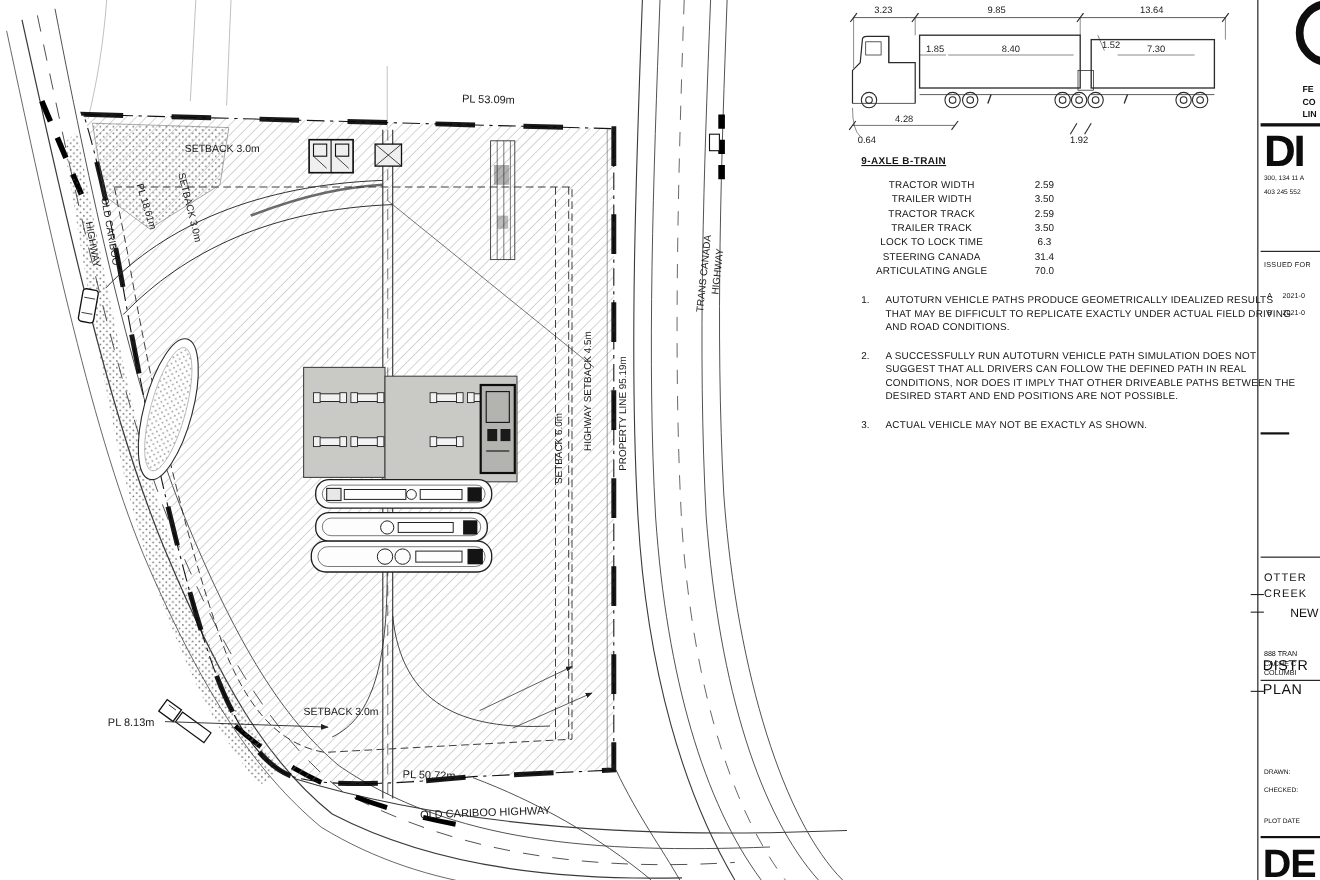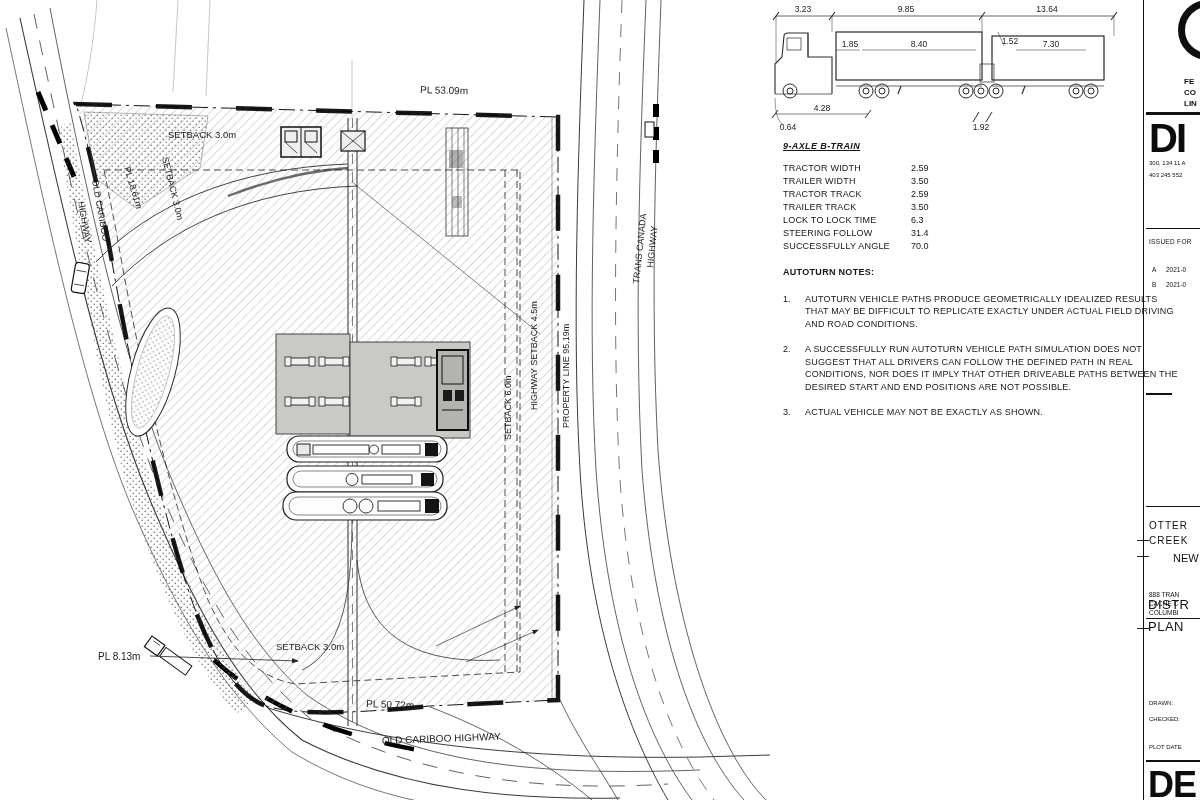--- a/index.html
+++ b/index.html
@@ -2,22 +2,22 @@
 <html><head>
 <meta charset="utf-8">
 <style>
   html,body{margin:0;padding:0;background:#e8e8e8;}
   .page{position:relative;width:1200px;height:800px;background:#ffffff;overflow:hidden;
         font-family:"Liberation Sans",sans-serif;color:#1c1c1c;}
   .abs{position:absolute;}
   svg text{font-family:"Liberation Sans",sans-serif;fill:#1a1a1a;}
   
   .spec-block{position:absolute;left:783px;top:140px;width:205px;font-size:9px;line-height:13px;color:#161616;}
-  .spec-title{font-weight:bold;text-decoration:underline;margin-bottom:9px;letter-spacing:.4px;font-style:italic;}
-  .spec-row{display:flex;}
+  .spec-title{font-weight:bold;text-decoration:underline;margin-bottom:9px;letter-spacing:.4px;}
+  .spec-row{display:flex;text-align:center;}
   .spec-row .lbl{width:128px;flex:none;letter-spacing:.2px;}
   .spec-row .val{flex:1;}
   .notes-block{position:absolute;left:783px;top:266px;width:398px;font-size:9px;line-height:12.5px;color:#161616;}
   .notes-title{font-weight:bold;margin-bottom:14px;letter-spacing:.3px;}
   .note-item{display:flex;margin-bottom:13px;}
   .note-item .num{width:22px;flex:none;}
   .note-item .txt{flex:1;letter-spacing:.2px;}
   
   .tb-border{position:absolute;left:1143px;top:0;height:800px;border-left:1.5px solid #111;}
   .tb-tick{position:absolute;width:12px;border-top:1.2px solid #222;}
@@ -329,31 +329,30 @@
       </div>
     <div class="spec-row">
         <span class="lbl">TRAILER TRACK</span>
         <span class="val">3.50</span>
       </div>
     <div class="spec-row">
         <span class="lbl">LOCK TO LOCK TIME</span>
         <span class="val">6.3</span>
       </div>
     <div class="spec-row">
-        <span class="lbl">STEERING FOLLOW</span>
+        <span class="lbl">STEERING CANADA</span>
         <span class="val">31.4</span>
       </div>
     <div class="spec-row">
-        <span class="lbl">SUCCESSFULLY ANGLE</span>
+        <span class="lbl">ARTICULATING ANGLE</span>
         <span class="val">70.0</span>
       </div>
   </div>
 
   <div class="notes-block">
-    <div class="notes-title">AUTOTURN NOTES:</div>
     <div class="note-item">
       <span class="num">1.</span>
       <span class="txt">AUTOTURN VEHICLE PATHS PRODUCE GEOMETRICALLY IDEALIZED RESULTS THAT MAY BE DIFFICULT TO REPLICATE EXACTLY UNDER ACTUAL FIELD DRIVING AND ROAD CONDITIONS.</span>
     </div>
     <div class="note-item">
       <span class="num">2.</span>
       <span class="txt">A SUCCESSFULLY RUN AUTOTURN VEHICLE PATH SIMULATION DOES NOT SUGGEST THAT ALL DRIVERS CAN FOLLOW THE DEFINED PATH IN REAL CONDITIONS, NOR DOES IT IMPLY THAT OTHER DRIVEABLE PATHS BETWEEN THE DESIRED START AND END POSITIONS ARE NOT POSSIBLE.</span>
     </div>
     <div class="note-item">
       <span class="num">3.</span>

